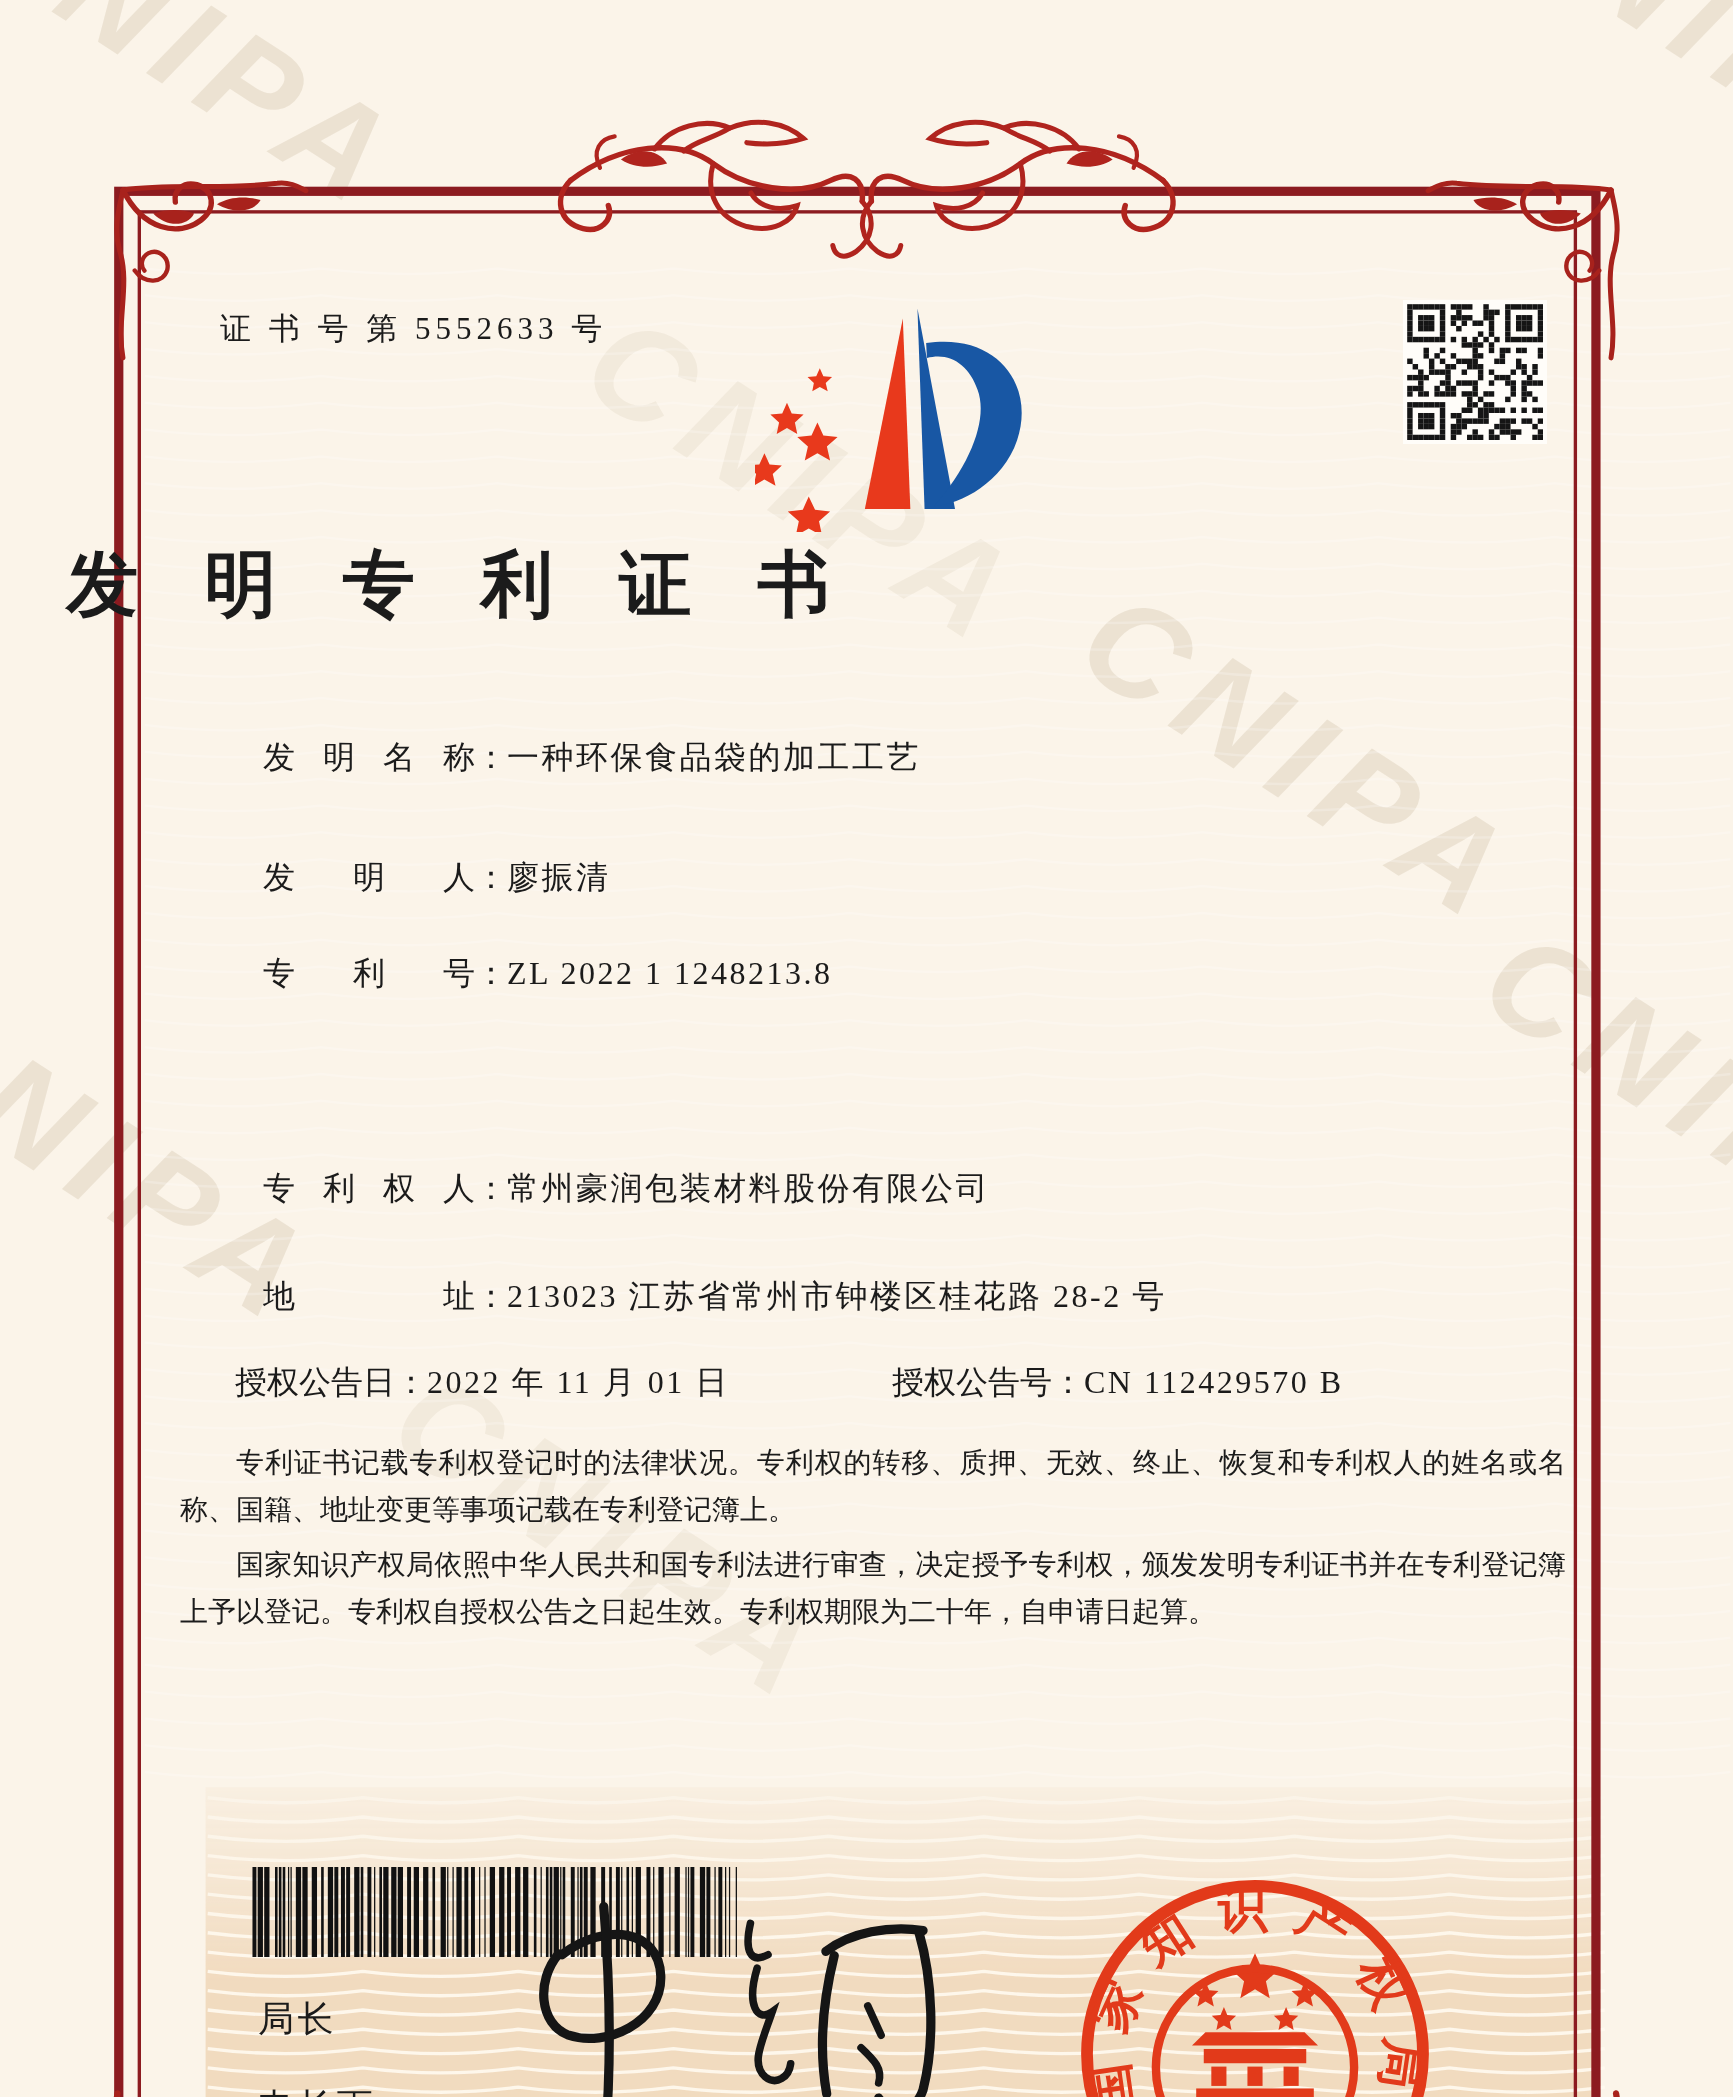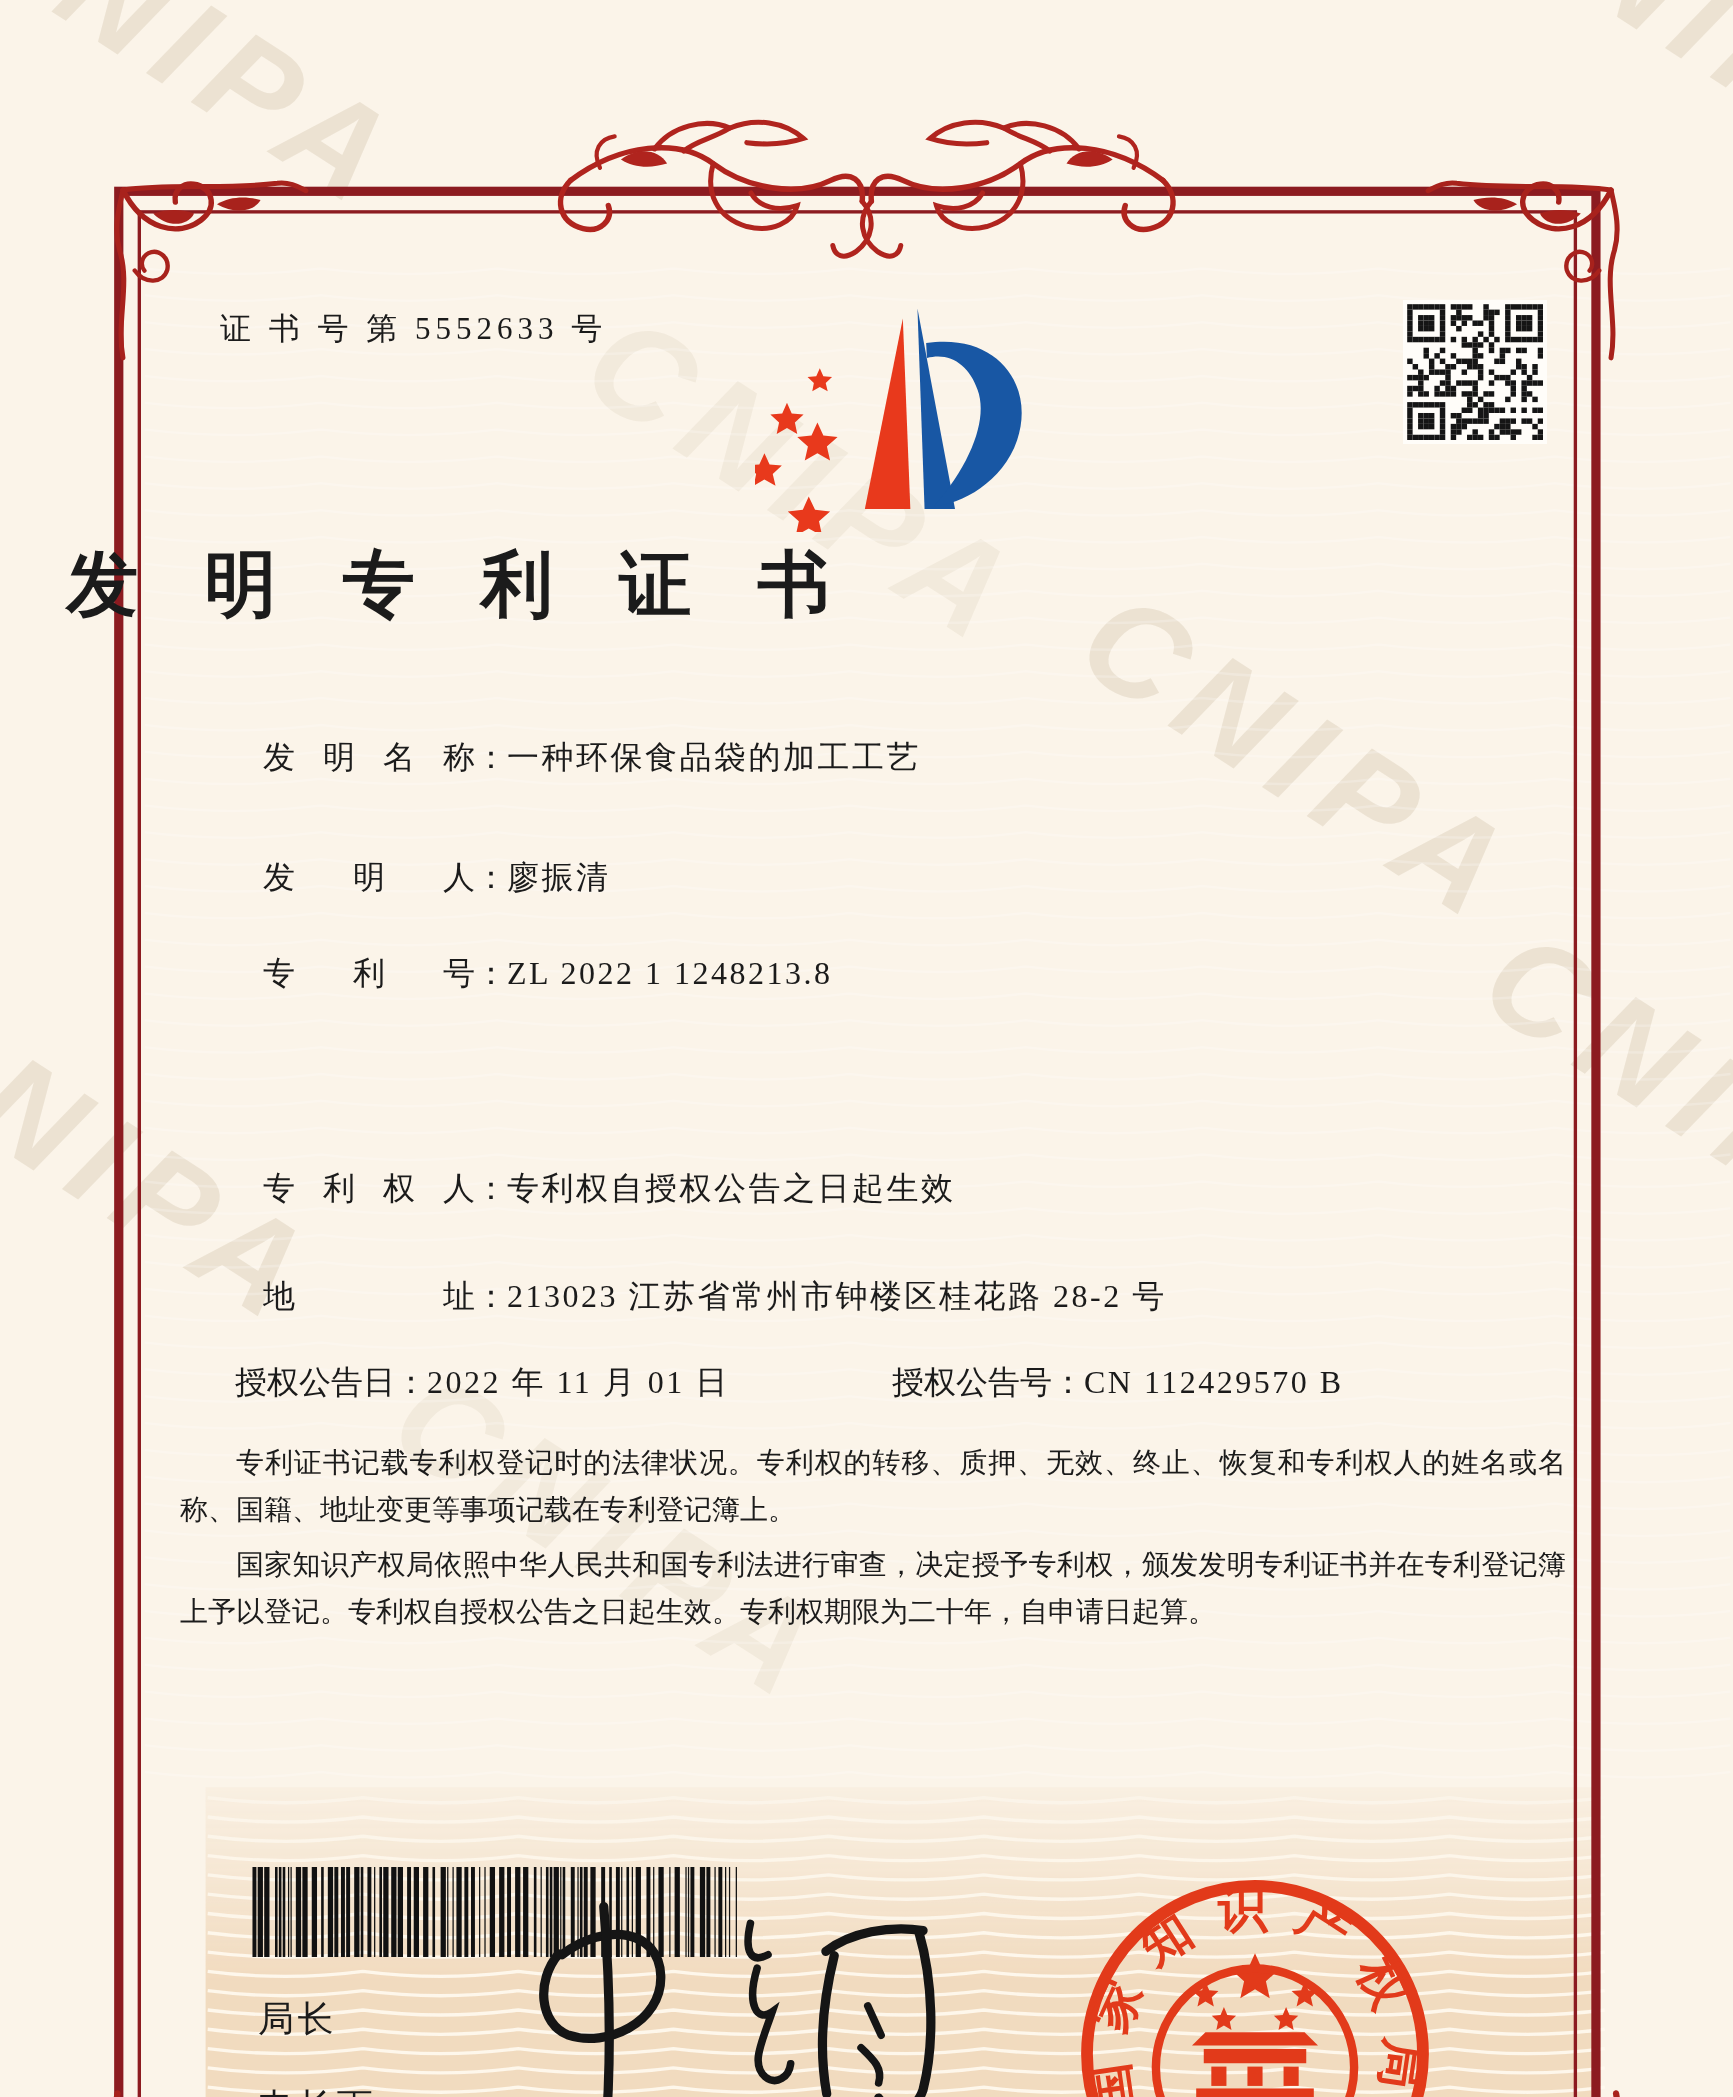--- a/index.html
+++ b/index.html
@@ -496,21 +496,21 @@
   <div class="abs content field" style="top:736px;">
     <span class="flabel">发明名称</span><span>：</span><span class="fvalue">一种环保食品袋的加工工艺</span>
   </div>
   <div class="abs content field" style="top:856px;">
     <span class="flabel">发明人</span><span>：</span><span class="fvalue">廖振清</span>
   </div>
   <div class="abs content field" style="top:952px;">
     <span class="flabel">专利号</span><span>：</span><span class="fvalue">ZL 2022 1 1248213.8</span>
   </div>
   <div class="abs content field" style="top:1167px;">
-    <span class="flabel">专利权人</span><span>：</span><span class="fvalue">专利权自授权公告之日起生效</span>
+    <span class="flabel">专利权人</span><span>：</span><span class="fvalue">常州豪润包装材料股份有限公司</span>
   </div>
   <div class="abs content field" style="top:1275px;">
     <span class="flabel">地址</span><span>：</span><span class="fvalue">213023 江苏省常州市钟楼区桂花路 28-2 号</span>
   </div>
 
   <div class="abs content" id="grant-row">
     <span>授权公告日</span><span>：</span><span class="fvalue">2022 年 11 月 01 日</span>
     <span id="grant-no">
       <span>授权公告号</span><span>：</span><span class="fvalue">CN 112429570 B</span>
     </span>

